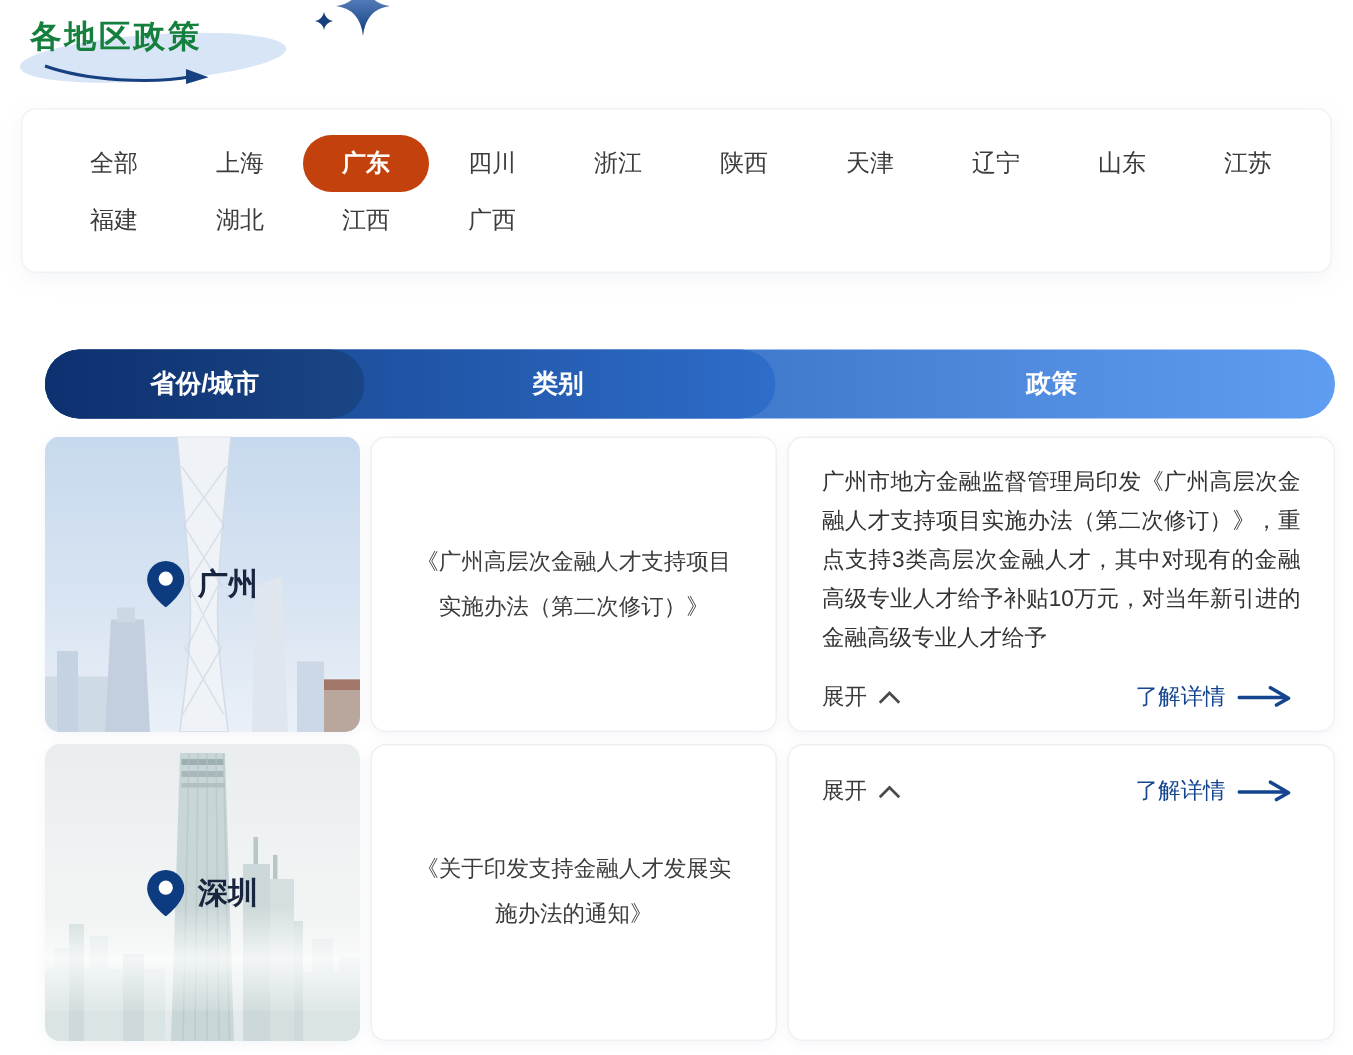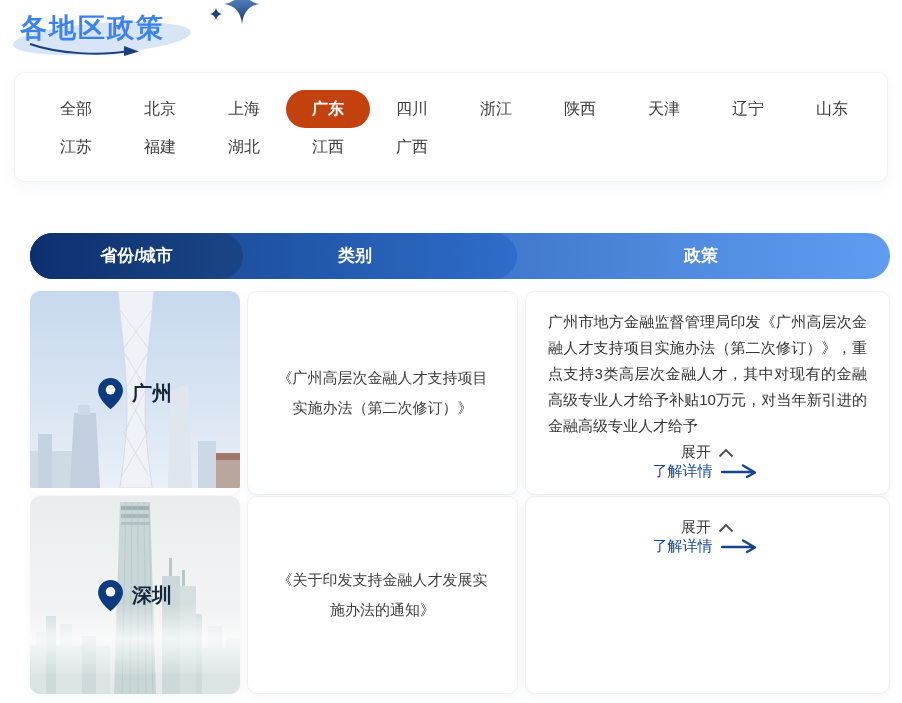--- a/index.html
+++ b/index.html
@@ -3,22 +3,22 @@
 <meta charset="utf-8">
 <style>
   * { margin:0; padding:0; box-sizing:border-box; }
   html,body { width:902px; height:703px; background:#ffffff; overflow:hidden;
     font-family:"Liberation Sans","DejaVu Sans",sans-serif; }
 
   
   .title-wrap { position:relative; margin:6px 0 0 20px; height:52px; width:400px; }
   .title-ellipse { position:absolute; left:-7px; top:17px; width:178px; height:31px;
     background:#d8e5f6; border-radius:50%; transform:rotate(-4deg); }
-  .page-title { position:relative; z-index:2; font-size:27px; font-weight:bold;
-    color:#3b82f6; letter-spacing:2px; padding-top:4px; }
+  .page-title { position:relative; z-index:2; font-size:21px; font-weight:bold;
+    color:#15803d; letter-spacing:2px; padding-top:4px; }
   .title-arc { position:absolute; left:2px; top:36px; z-index:3; }
   .title-stars { position:absolute; left:170px; top:-6px; z-index:1; }
 
   
   .filter-card { margin:14px 14px 0 14px; width:874px; height:110px; background:#fff;
     border:1px solid #f1f2f5; border-radius:10px; box-shadow:0 4px 14px rgba(150,160,180,.10);
     padding:17px 0 0 19px; }
   .tabs { display:grid; grid-template-columns:repeat(10,84px); grid-auto-rows:38px; }
   .tab { display:flex; align-items:center; justify-content:center; font-size:16px;
     color:#3c3c3c; cursor:pointer; border-radius:20px; }
@@ -27,21 +27,21 @@
   
   .board { margin:51px 30px 0 30px; width:860px; }
   .thead { position:relative; height:46px; }
   .thead .seg { position:absolute; left:0; top:0; height:46px; border-radius:23px; }
   .seg-right { width:860px; background:linear-gradient(90deg,#1c4f9e,#5f9df2); z-index:1; }
   .seg-mid   { width:487px; background:linear-gradient(90deg,#123c80,#2e6dca); z-index:2; }
   .seg-left  { width:213px; background:linear-gradient(90deg,#0d3070,#1a4584); z-index:3; }
   .th { position:absolute; top:0; height:46px; line-height:46px; text-align:center;
     color:#ffffff; font-size:17px; font-weight:bold; z-index:4; }
   .th1 { left:0; width:213px; }
-  .th2 { left:198px; width:254px; }
+  .th2 { left:215px; width:254px; }
   .th3 { left:500px; width:342px; }
 
   .trow { display:grid; grid-template-columns:210px 271px 365px; gap:7px; }
   .trow.r1 { margin-top:12px; height:197px; }
   .trow.r2 { margin-top:8px;  height:198px; }
 
   .cell { background:#ffffff; border:1px solid #eef0f4; border-radius:10px;
     box-shadow:0 2px 8px rgba(150,160,185,.10);padding-left:25px; }
 
   .cell-img { position:relative; overflow:hidden; border:none; }
@@ -49,21 +49,21 @@
   .pin-overlay { position:absolute; inset:0; display:flex; align-items:center;
     justify-content:center; gap:9px; z-index:2; }
   .city-label { font-size:20px; font-weight:bold; color:#17253f; }
 
   .cell-category { display:flex; align-items:center; justify-content:center;
     padding:0 26px; text-align:center; font-size:15px; color:#3d3d3d; line-height:2.0; }
 
   .cell-policy { display:flex; flex-direction:column; justify-content:space-between;
     padding:17px 22px 13px 22px; }
   .policy-text { font-size:15px; color:#333; line-height:1.74; text-align:justify; }
-  .policy-footer { display:flex; align-items:center; justify-content:space-between; margin-top:4px;flex-direction:column; }
+  .policy-footer { display:flex; align-items:center; justify-content:space-between; margin-top:4px; }
   .expand-btn { display:flex; align-items:center; gap:7px; font-size:15px; color:#3a3a3a; cursor:pointer; }
   .detail-link { display:flex; align-items:center; gap:8px; font-size:15px; color:#15458f;
     font-weight:500; cursor:pointer; }
 </style>
 </head>
 <body>
 
 <div class="title-wrap">
   <div class="title-ellipse"></div>
   <h1 class="page-title">各地区政策</h1>
@@ -79,21 +79,20 @@
       </linearGradient>
     </defs>
     <path d="M26 8 Q27 13 32 14 Q27 15 26 20 Q25 15 20 14 Q25 13 26 8 Z" fill="#16407f"></path>
     <path d="M52 -16 Q54 2 70 4 Q54 6 52 24 Q50 6 34 4 Q50 2 52 -16 Z" fill="url(#starGrad)"></path>
   </svg>
 </div>
 
 <div class="filter-card">
   <div class="tabs">
     <span class="tab">全部</span>
-    <span class="tab">北京</span>
     <span class="tab">上海</span>
     <span class="tab active">广东</span>
     <span class="tab">四川</span>
     <span class="tab">浙江</span>
     <span class="tab">陕西</span>
     <span class="tab">天津</span>
     <span class="tab">辽宁</span>
     <span class="tab">山东</span>
     <span class="tab">江苏</span>
     <span class="tab">福建</span>

